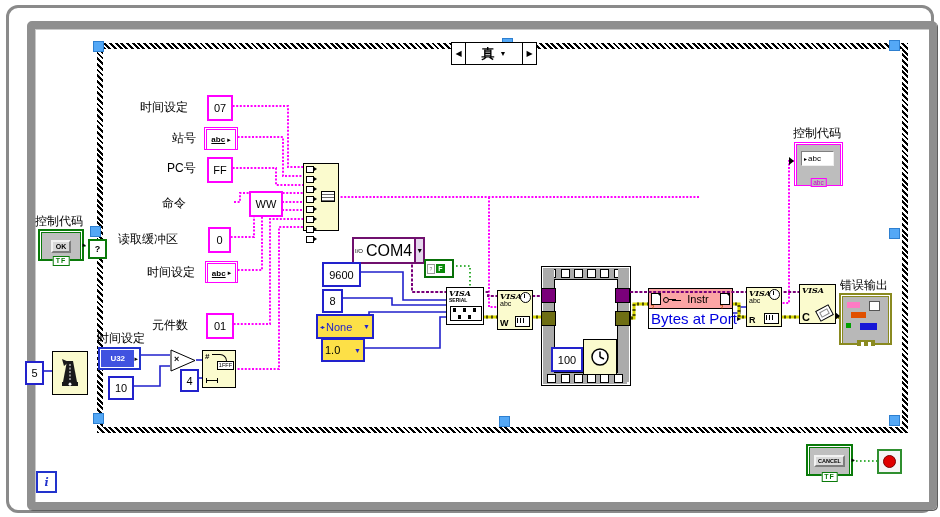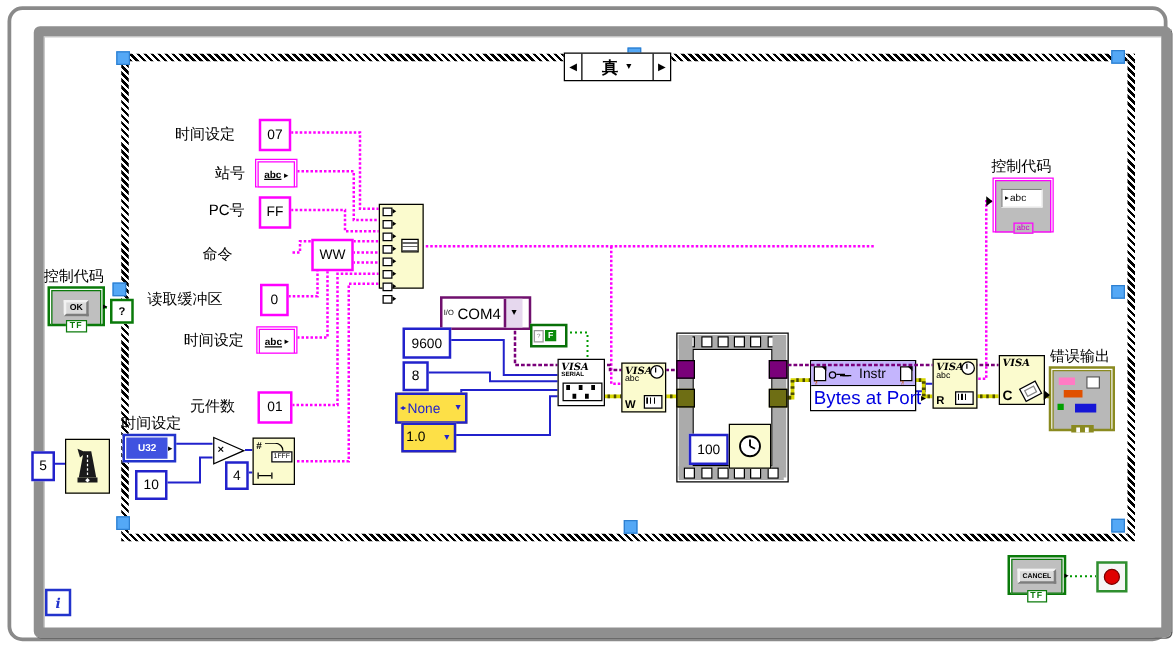--- a/index.html
+++ b/index.html
@@ -37,21 +37,21 @@
   .enum-glyph{font-size:6px;color:#2222cc;letter-spacing:-1px;}
   .strctl{border:1px solid #ff00ff;background:#fff;padding:1px;z-index:10;}
   .strctl .in{border:1px solid #ff00ff;height:100%;display:flex;align-items:center;justify-content:center;gap:2px;background:#fff;}
   .strctl .abc{font-size:8px;font-weight:bold;text-decoration:underline;}
   .strctl .oarr{font-size:7px;color:#000;}
   .u32{border:2px solid #2233cc;background:#fff;padding:1px;display:flex;z-index:10;}
   .u32 .in{flex:1;background:#4052e0;color:#fff;font-size:8px;font-weight:bold;display:flex;align-items:center;justify-content:center;}
   .u32 .oarr{font-size:7px;color:#000;align-self:center;}
   .iobox{border:2px solid #70106e;background:#fff;display:flex;align-items:stretch;z-index:10;}
   .iobox .ioglyph{font-size:6px;display:flex;align-items:center;padding:0 1px;color:#000;}
-  .iobox .port{font-size:12px;display:flex;align-items:center;padding:0 2px;}
+  .iobox .port{font-size:16px;display:flex;align-items:center;padding:0 2px;}
   .iobox .dd{width:13px;border-left:2px solid #70106e;background:#e6d8ee;display:flex;align-items:center;justify-content:center;font-size:7px;}
   .fconst{border:2px solid #087008;background:#fff;display:flex;align-items:center;gap:1px;padding:0 1px;z-index:10;}
   .fconst .qb{width:6px;height:8px;border:1px solid #999;background:#fff;font-size:5px;color:#777;display:flex;align-items:center;justify-content:center;}
   .fconst .fb{width:9px;height:9px;background:#0a8a0a;color:#fff;font-size:7px;font-weight:bold;display:flex;align-items:center;justify-content:center;}
   .boolterm{z-index:10;}
   .boolterm .frame{border:2px solid #0a7a0a;background:#fff;padding:1px;height:26px;}
   .boolterm .inner{border:1px solid #0a7a0a;background:#bfbfbf;height:100%;display:flex;align-items:center;justify-content:center;}
   .boolterm .btn{background:#d9d9d9;border-top:2px solid #f2f2f2;border-left:2px solid #f2f2f2;border-right:2px solid #7d7d7d;border-bottom:2px solid #7d7d7d;font-size:7px;font-weight:bold;padding:1px 3px;white-space:nowrap;}
   .boolterm .tf{position:absolute;left:50%;transform:translateX(-50%);bottom:0;background:#fff;border:1px solid #0a7a0a;color:#0a7a0a;font-size:7px;font-weight:bold;letter-spacing:1px;line-height:8px;padding:0 2px;}
   .boolterm .oarr{position:absolute;right:-2px;top:12px;font-size:7px;}
@@ -78,21 +78,21 @@
   .vclock{position:absolute;right:1px;top:1px;width:9px;height:9px;border:1px solid #000;border-radius:50%;background:#fff;}
   .vclock::after{content:"";position:absolute;left:3px;top:1px;width:1px;height:4px;background:#000;}
   .abcrow{font-size:7px;line-height:7px;padding-left:2px;display:block;}
   .wletter{position:absolute;left:2px;bottom:1px;font-size:9px;font-weight:bold;line-height:9px;}
   .disp{position:absolute;right:2px;bottom:2px;width:13px;height:9px;border:1px solid #000;background:#fff;}
   .disp::after{content:"";position:absolute;left:1px;top:1px;width:7px;height:5px;background:repeating-linear-gradient(90deg,#000 0 1px,#fff 1px 3px);}
   .card{position:absolute;right:3px;bottom:4px;width:13px;height:10px;border:1px solid #000;background:#fff;transform:rotate(-28deg);}
   .card::after{content:"";position:absolute;left:2px;top:2px;width:7px;height:4px;border:1px solid #888;}
   
   .prop{border:1px solid #000;z-index:10;display:flex;flex-direction:column;}
-  .prop .r1{height:19px;background:#c4b5fd;border-bottom:1px solid #000;display:flex;align-items:center;gap:2px;padding:0 2px;}
+  .prop .r1{height:19px;background:#fca5a5;border-bottom:1px solid #000;display:flex;align-items:center;gap:2px;padding:0 2px;}
   .prop .r1 .cls{font-size:11px;flex:1;text-align:center;}
   .prop .r2{flex:1;background:#fff;display:flex;align-items:center;padding:0 2px;}
   .prop .r2 .pname{color:#0000e0;font-size:15px;flex:1;white-space:nowrap;}
   .prop .r2 .oarr{font-size:8px;}
   .refico{position:relative;width:8px;height:10px;border:1px solid #000;background:#fff;}
   .refico::after{content:"";position:absolute;right:-1px;top:-1px;border-top:4px solid #000;border-left:4px solid transparent;}
   .badge{position:absolute;left:-1px;bottom:-6px;font-size:5px;color:#c05000;letter-spacing:-1px;}
   .keyico{position:relative;width:13px;height:6px;}
   .keyico::before{content:"";position:absolute;left:0;top:1px;width:4px;height:4px;border:1px solid #000;border-radius:50%;}
   .keyico::after{content:"";position:absolute;left:6px;top:3px;width:7px;height:1px;background:#000;box-shadow:3px 1px 0 0 #000,5px 1px 0 0 #000;}

